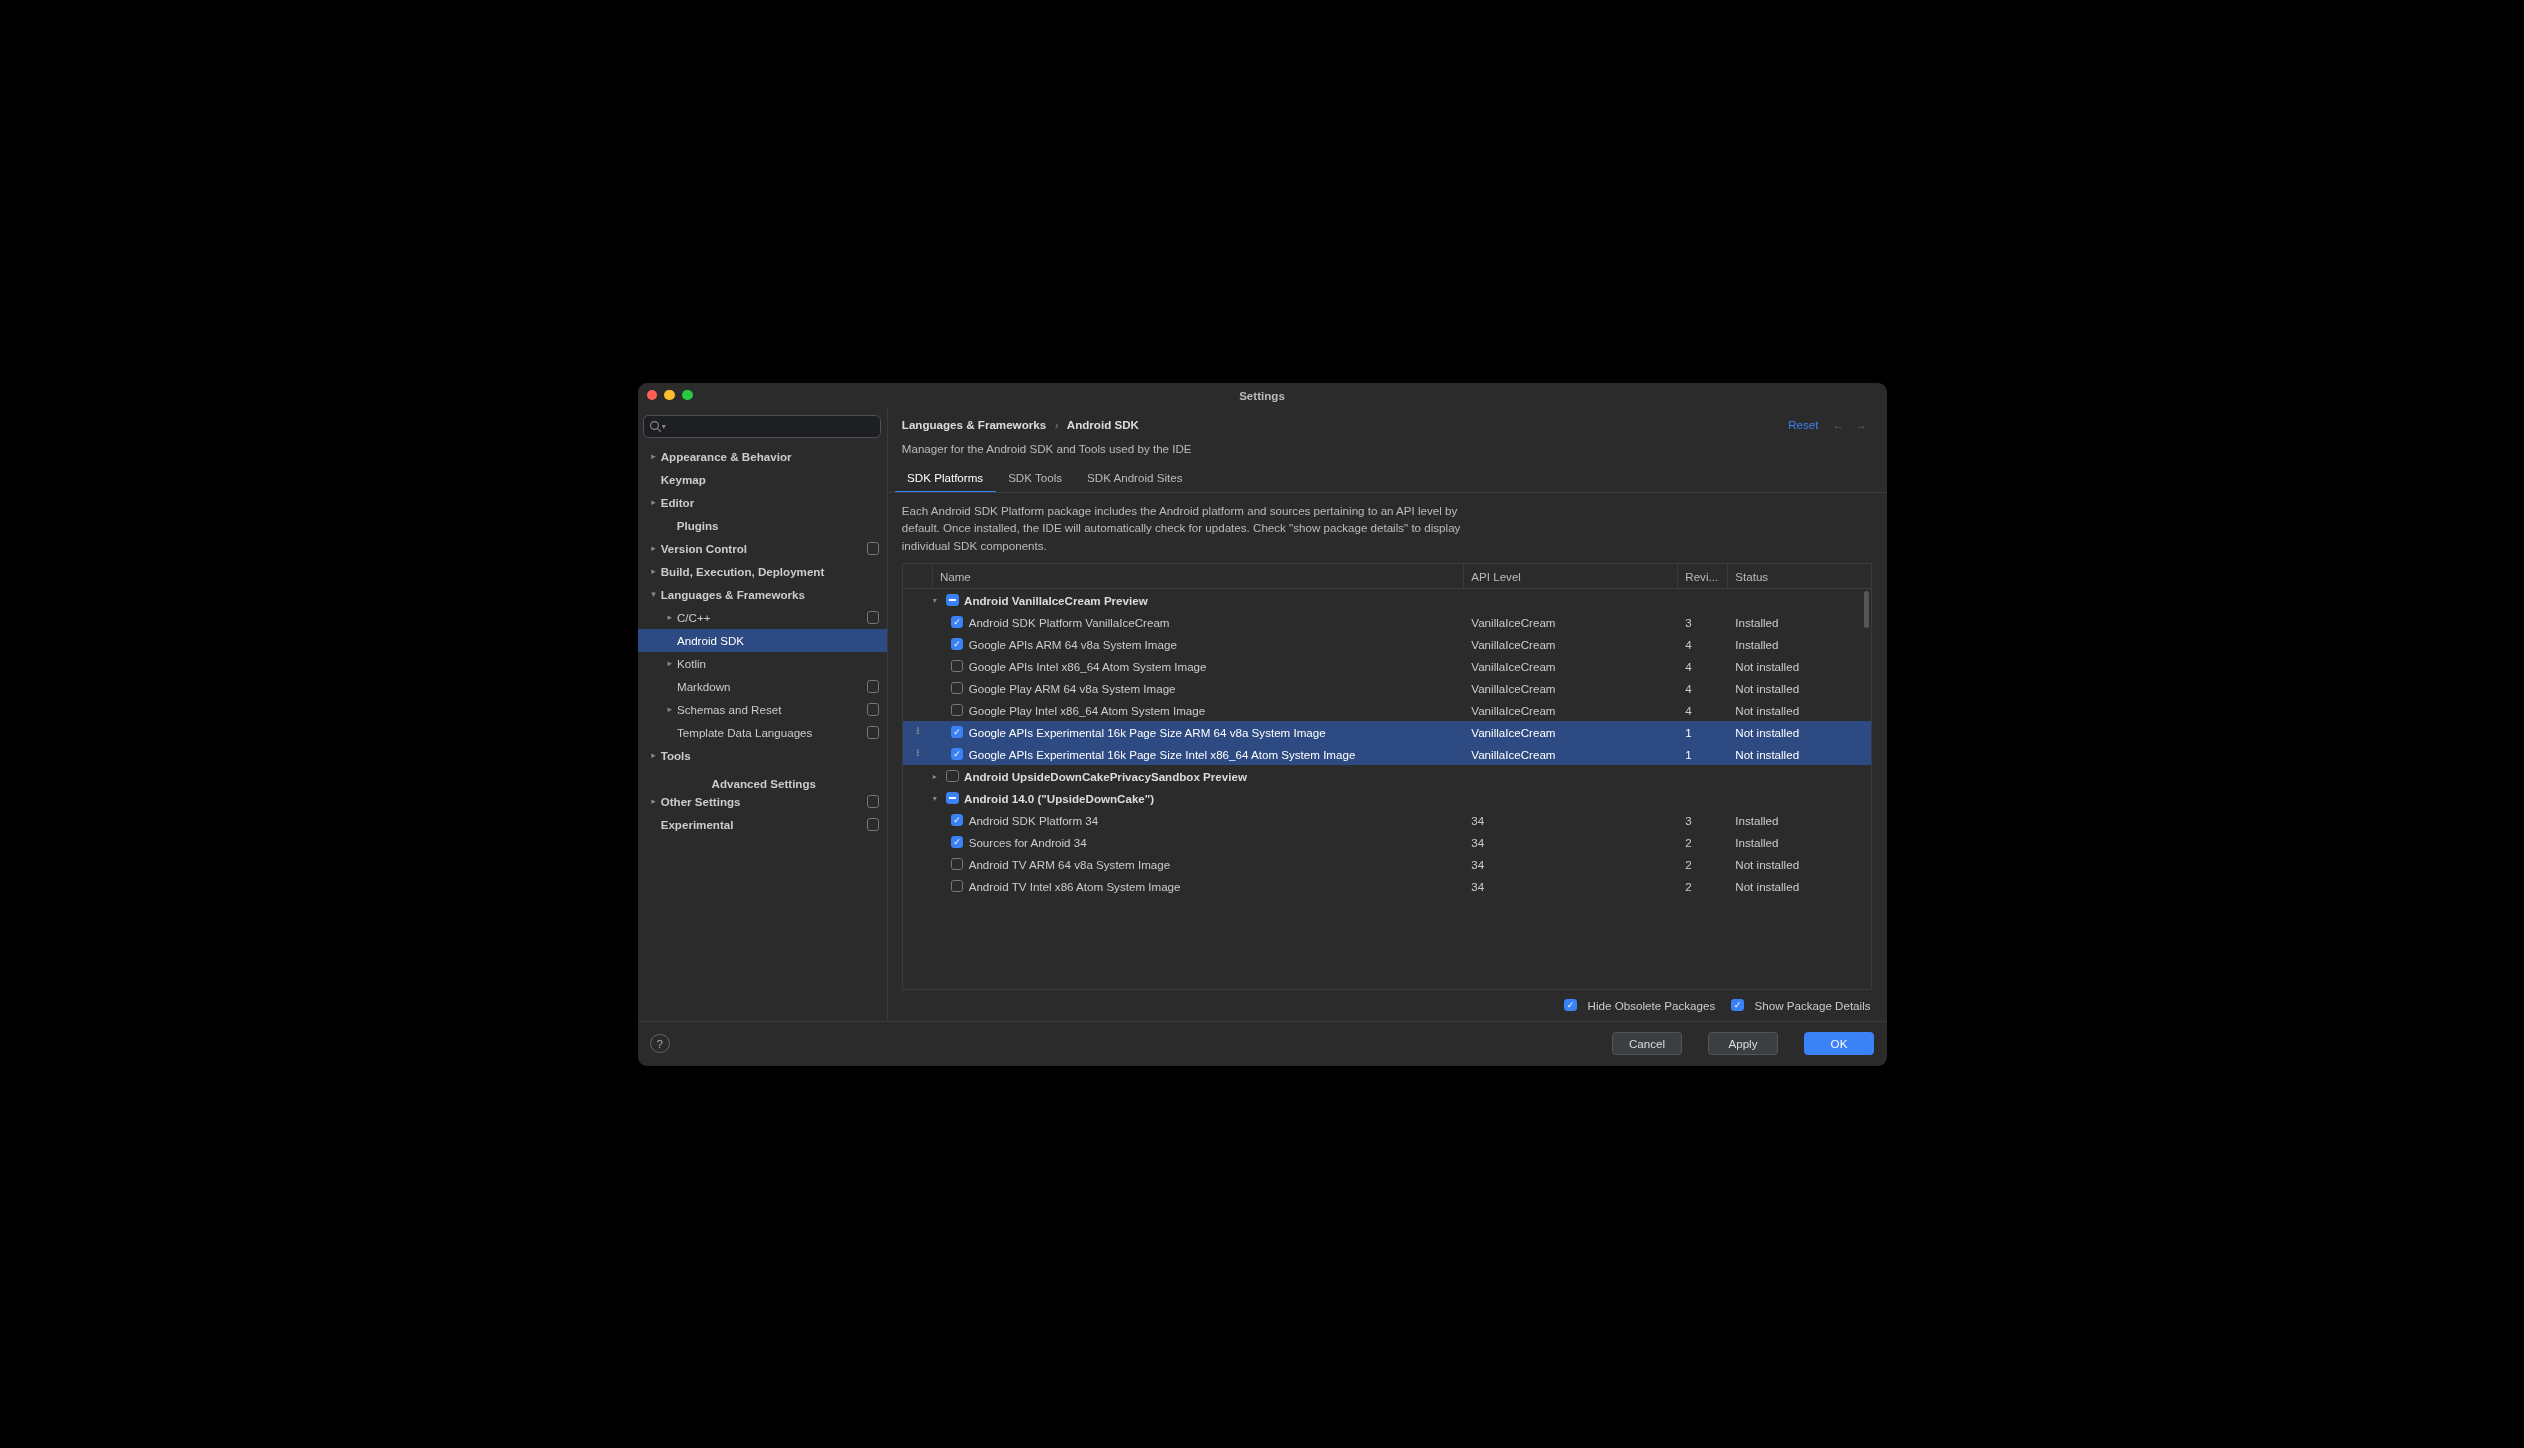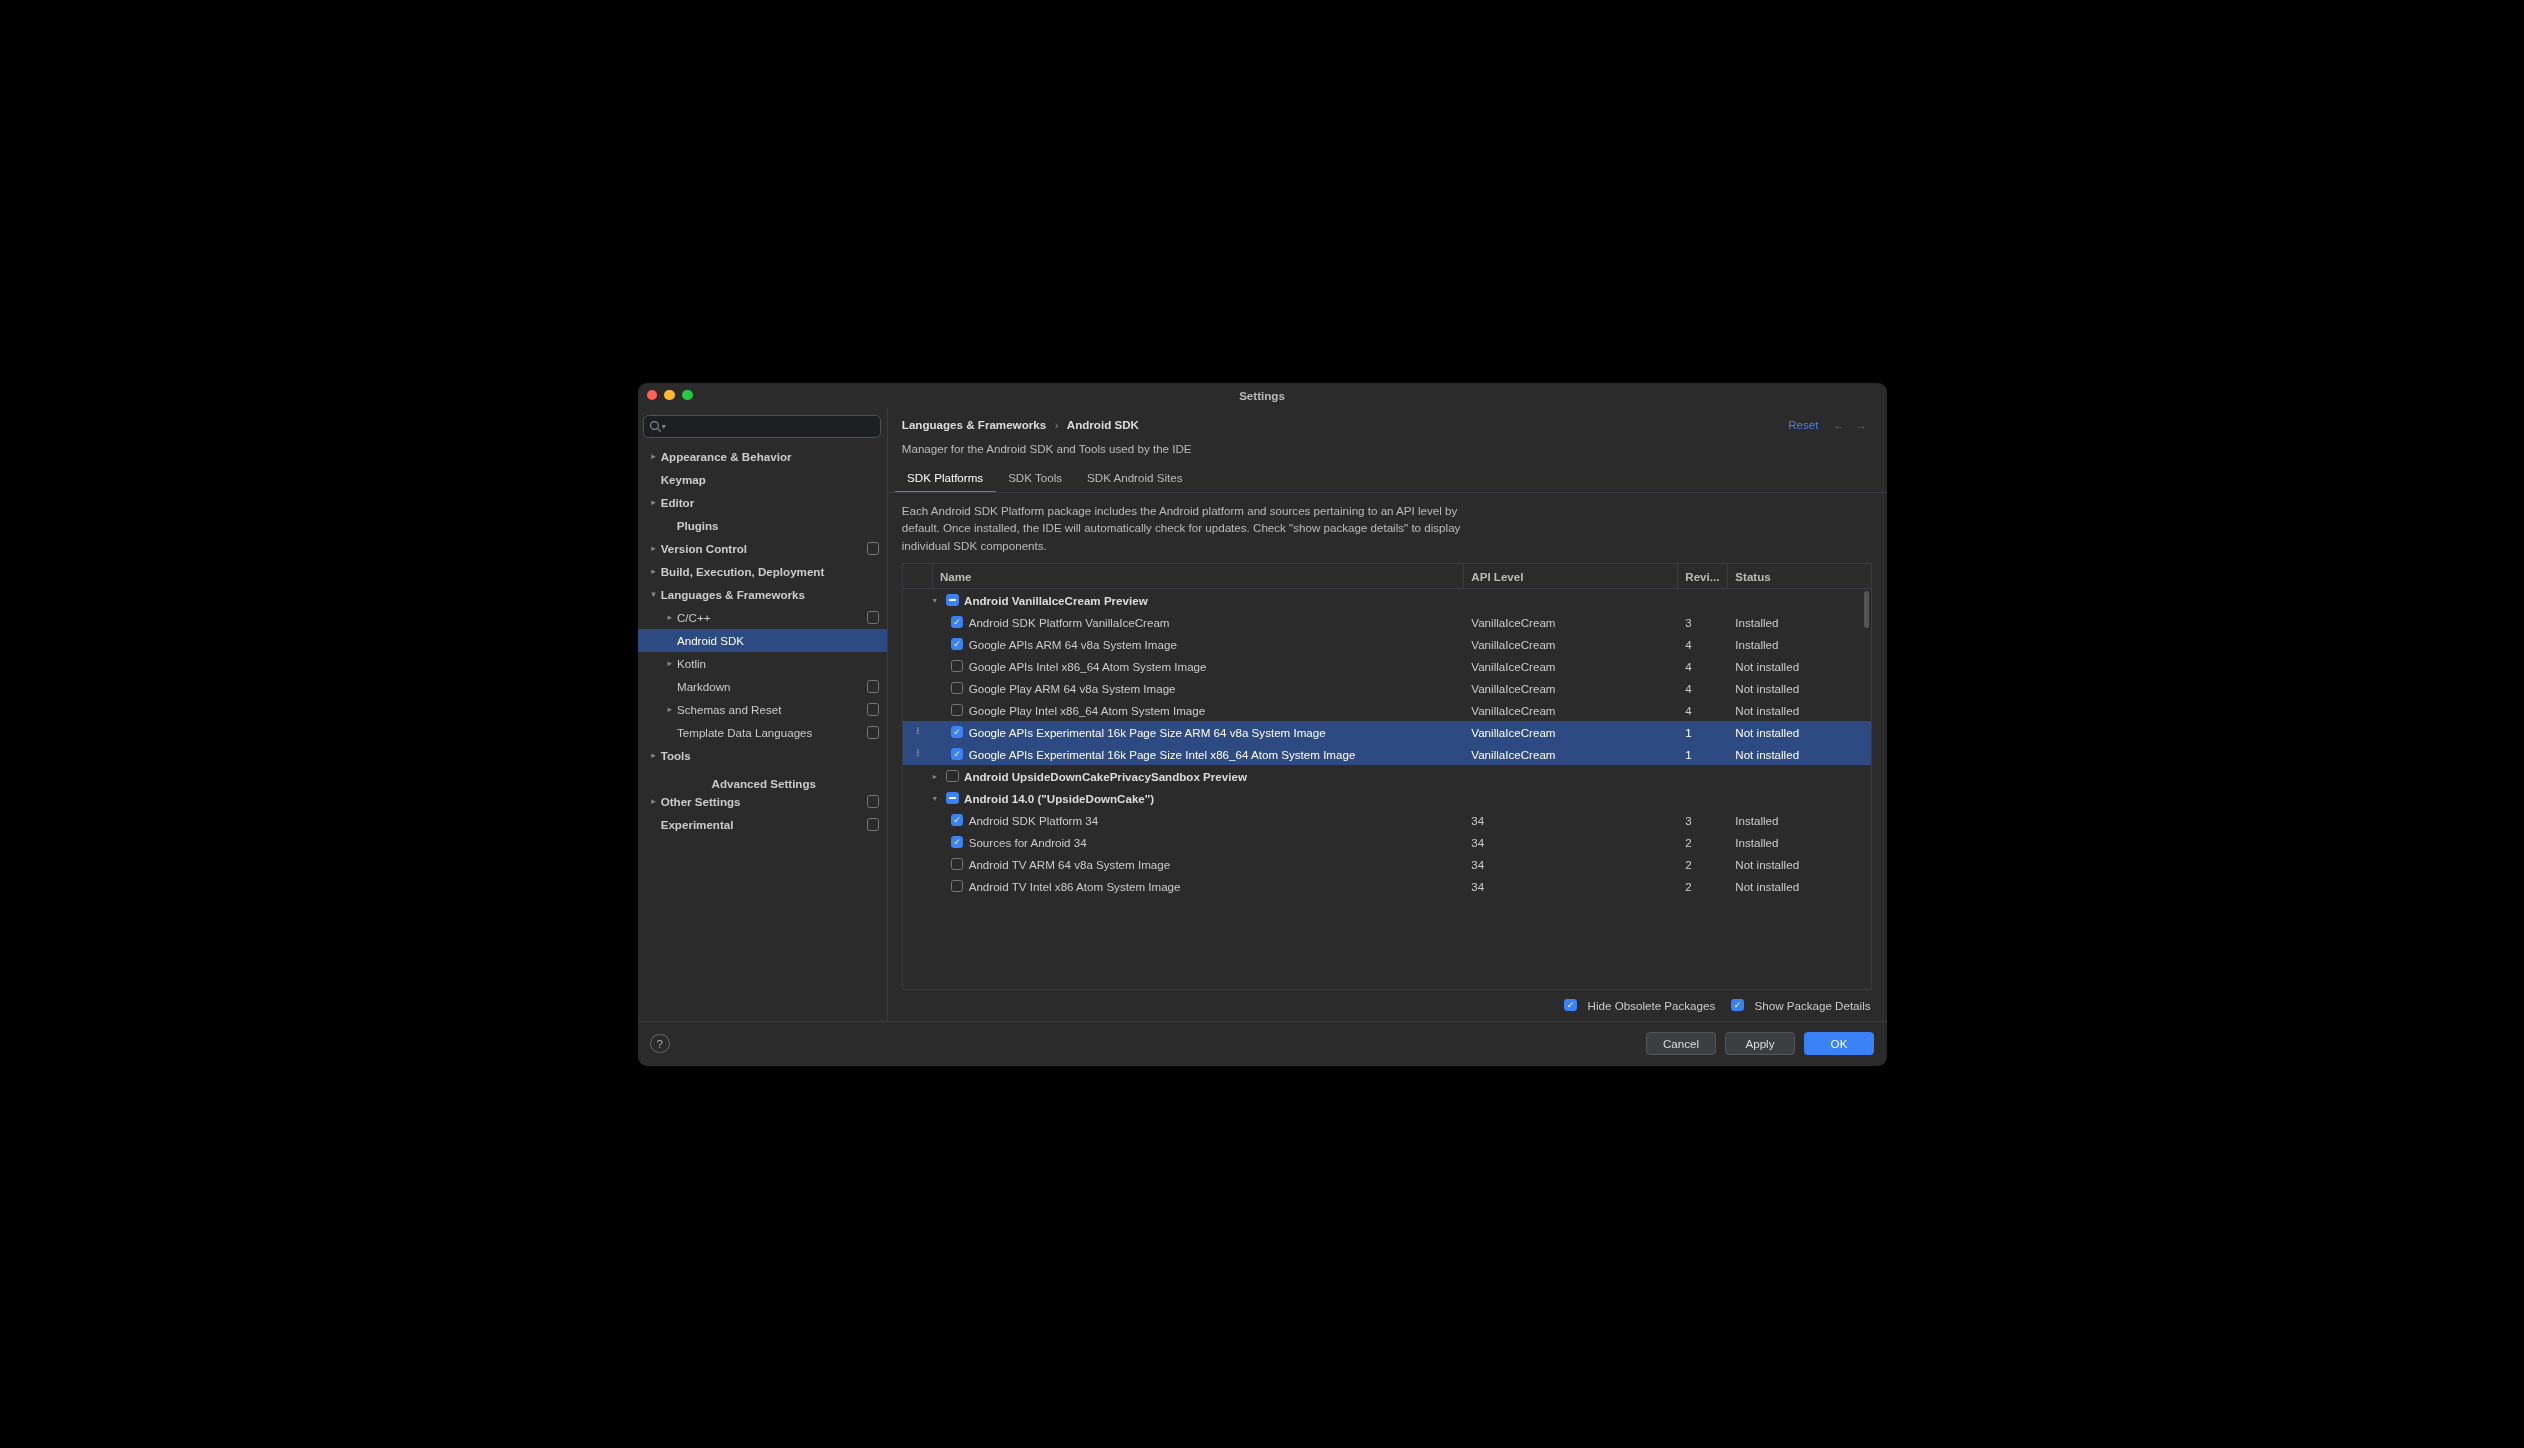--- a/index.html
+++ b/index.html
@@ -31,21 +31,21 @@
   .desc { color:#bbb; font-size:11.6px; padding:3.6px 14.3px 9px;}
   .row-inline{display:flex;align-items:center; padding:3.6px 14.3px 9px; gap:10.7px;}
   .row-inline label{color:#bbb; font-size:11.6px;}
   .loc-input { flex:0 0 375px; height:23px; background:#1e1f22; border:0.9px solid #4e5157; border-radius:3.6px; color:#bbb; font-size:11.6px; padding:0 7.1px; outline:none;}
   .link { color:#3b82f6; font-size:11.6px; cursor:pointer;}
   .tabs { display:flex; padding:0 7.1px; border-bottom:0.9px solid #393b40;}
   .tab{ padding:7.1px 12.5px; font-size:11.6px; color:#bbb; cursor:pointer;}
   .tab.active{ color:#fff; border-bottom:1.8px solid #3b82f6;text-align:right;}
   .info-text{ color:#bbb; font-size:11.6px; padding:9px 14.3px; line-height:1.5; max-width:589px;}
   .table-wrap { flex:1; margin:0 14.3px; border:0.9px solid #393b40; display:flex; flex-direction:column; min-height:0;}
-  .thead{ display:flex; height:25px; align-items:flex-end; font-size:11.6px; color:#bbb; border-bottom:0.9px solid #393b40;font-weight:bold;}
+  .thead{ display:flex; height:25px; align-items:flex-end; font-size:11.6px; color:#bbb; border-bottom:0.9px solid #393b40;}
   .col{ padding:0 7.1px;}
   .col-icon{width:30px; flex-shrink:0;}
   .col-name{flex:1;}
   .col-api{width:214px; flex-shrink:0;}
   .col-rev{width:50px; flex-shrink:0;}
   .col-status{width:143px; flex-shrink:0;}
   .thead .col{border-right:0.9px solid #393b40; height:100%; display:flex; align-items:center;}
   .thead .col:last-child{border-right:0;}
   .tbody{ flex:1; overflow:auto; font-size:11.6px; color:#ccc; position:relative;}
   .trow{ display:flex; height:22px; align-items:center;}
@@ -54,21 +54,21 @@
   .cb.checked{ background:#3b82f6; border-color:#3b82f6;}
   .cb.partial{ background:#3b82f6; border-color:#3b82f6;}
   .cb.partial::after{content:""; width:7.1px; height:1.8px; background:#fff;}
   .group-arrow{width:10.7px; color:#888; font-size:8px; margin-right:2.7px; flex-shrink:0;}
   .bold{font-weight:600; color:#ddd;}
   .dl-icon{ color:#888; font-size:10.7px;}
   .options-row{display:flex; justify-content:flex-end; gap:16px; padding:9px 16px; font-size:11.6px; color:#ccc;}
   .opt{display:flex; align-items:center; gap:5.4px;}
   .footer{ border-top:0.9px solid #393b40; height:45px; display:flex; align-items:center; padding:0 12.5px;}
   .help{ width:19.6px; height:19.6px; border:0.9px solid #666; border-radius:50%; display:flex; align-items:center; justify-content:center; color:#aaa; font-size:11.6px;}
-  .buttons{ margin-left:auto; display:flex; gap:9px;}
+  .buttons{ margin-left:auto; display:flex; gap:26px;}
   .btn{ min-width:70px; height:23px; border-radius:3.6px; border:0.9px solid #555; background:#3c3f41; color:#ddd; font-size:11.6px; padding:0 12.5px; display:flex; align-items:center; justify-content:center; cursor:pointer;}
   .btn.primary{ background:#3b82f6; border-color:#3b82f6; color:#fff;}
   .scroll-thumb{position:absolute; right:1.8px; top:1.8px; width:5.4px; height:37px; background:#555; border-radius:2.7px;}
 </style>
 </head>
 <body>
 
 <div class="window">
   <div class="titlebar">
     <div class="lights">

